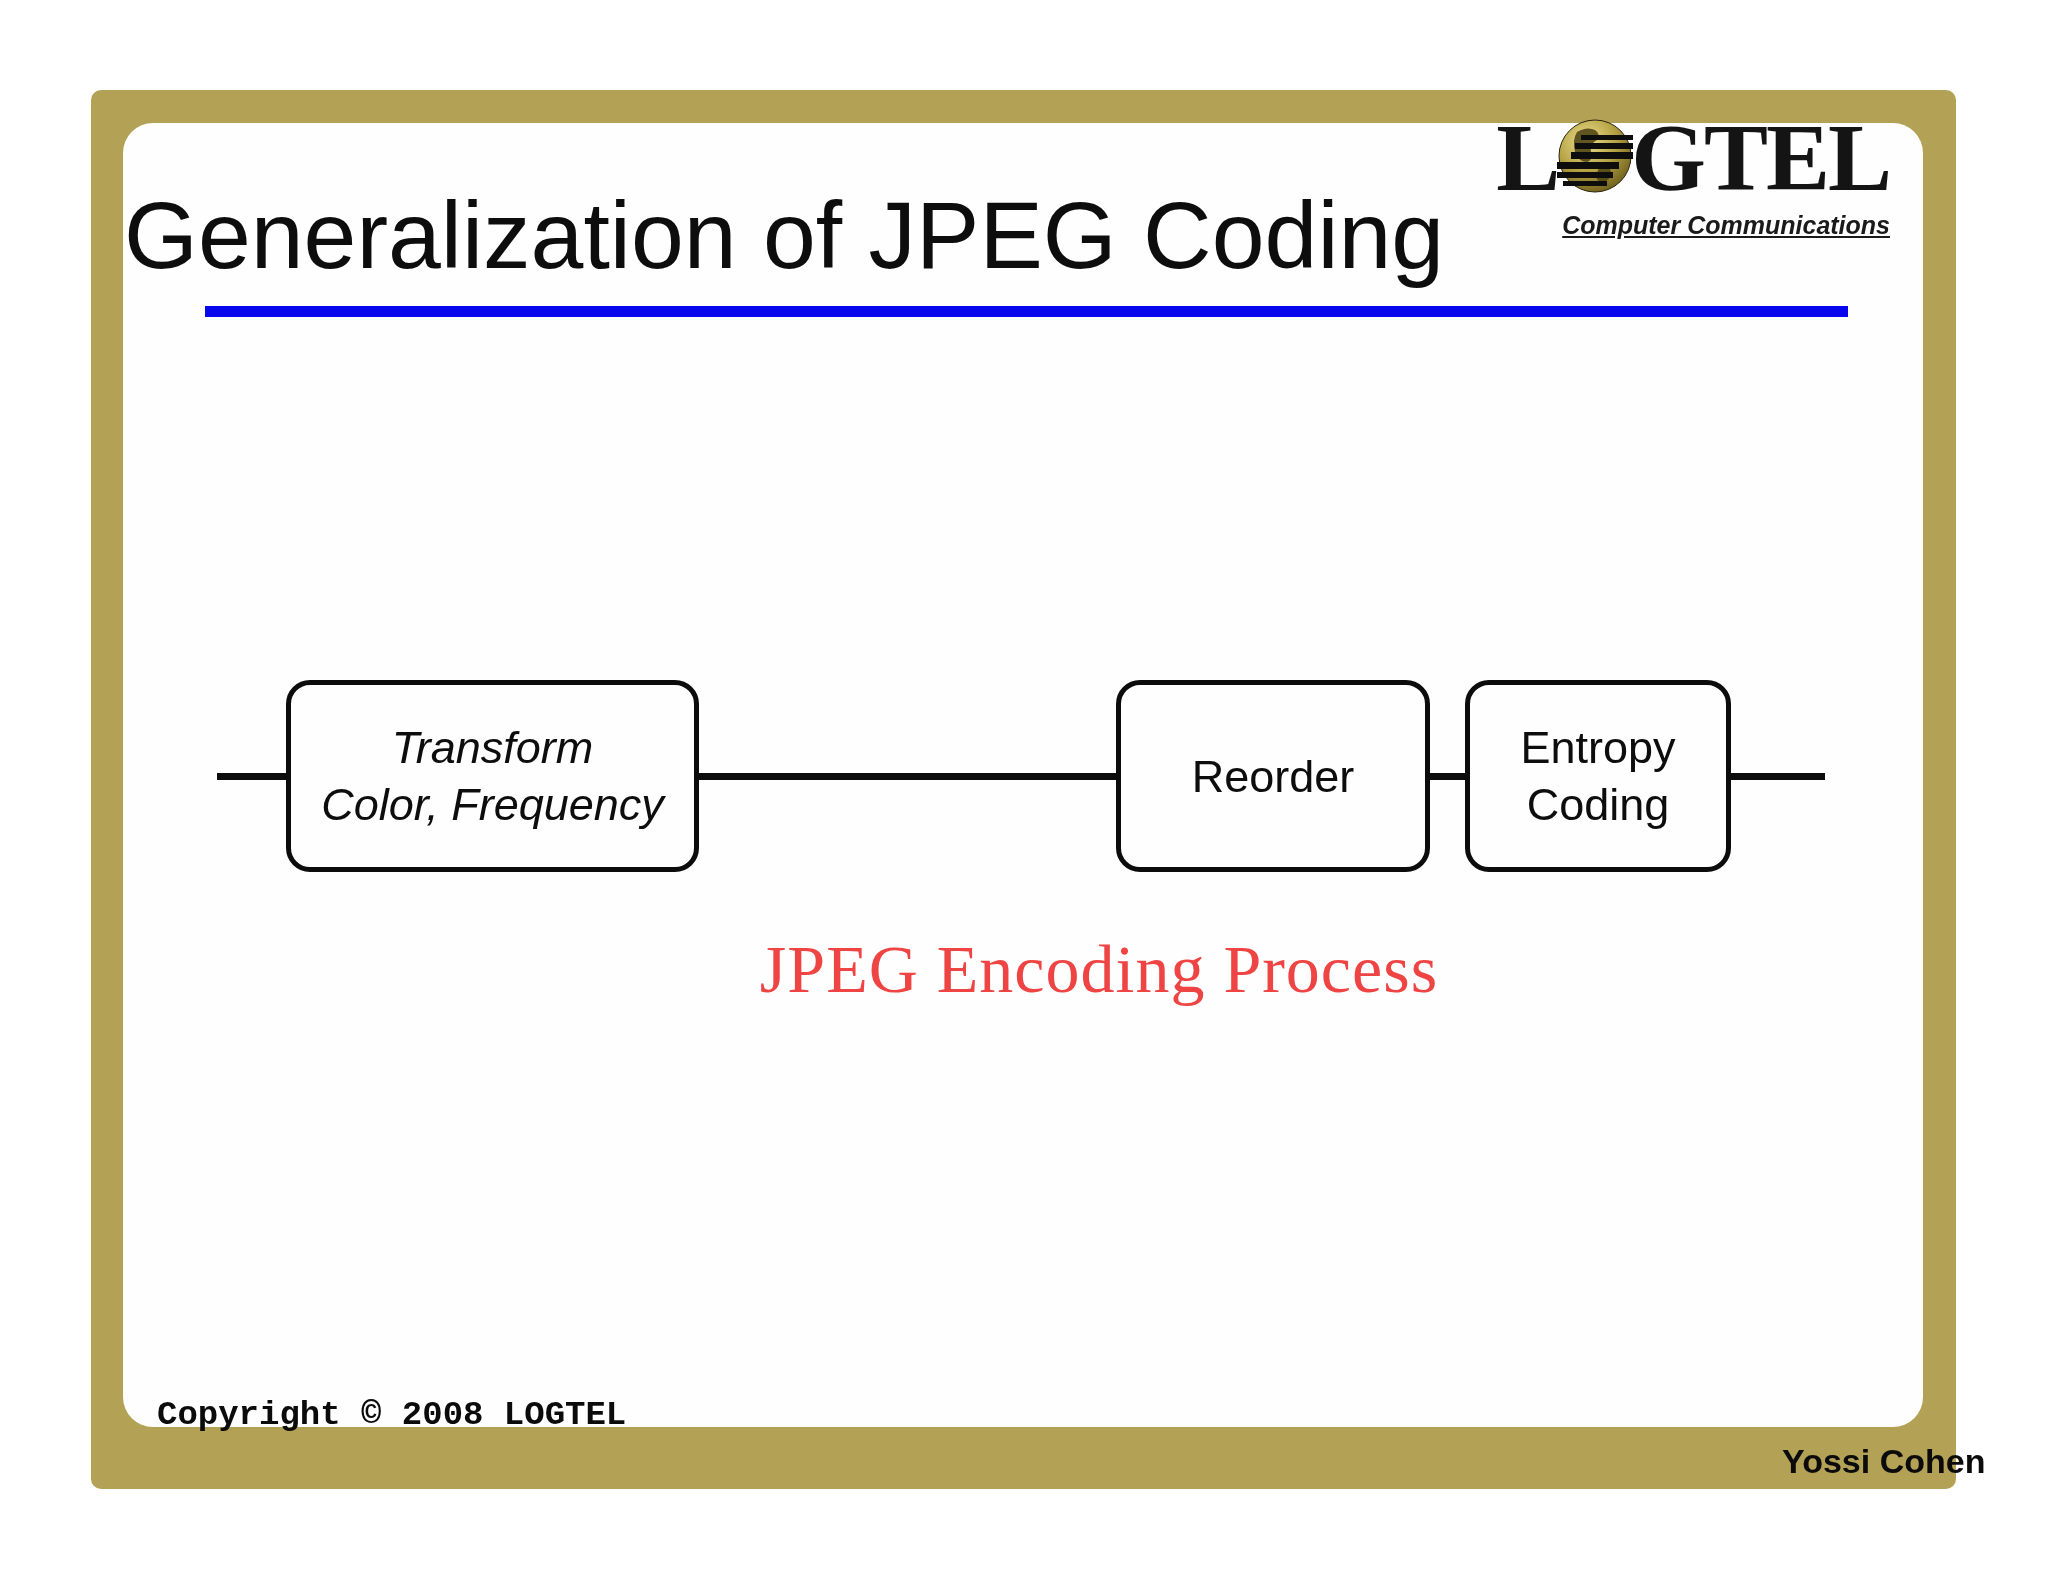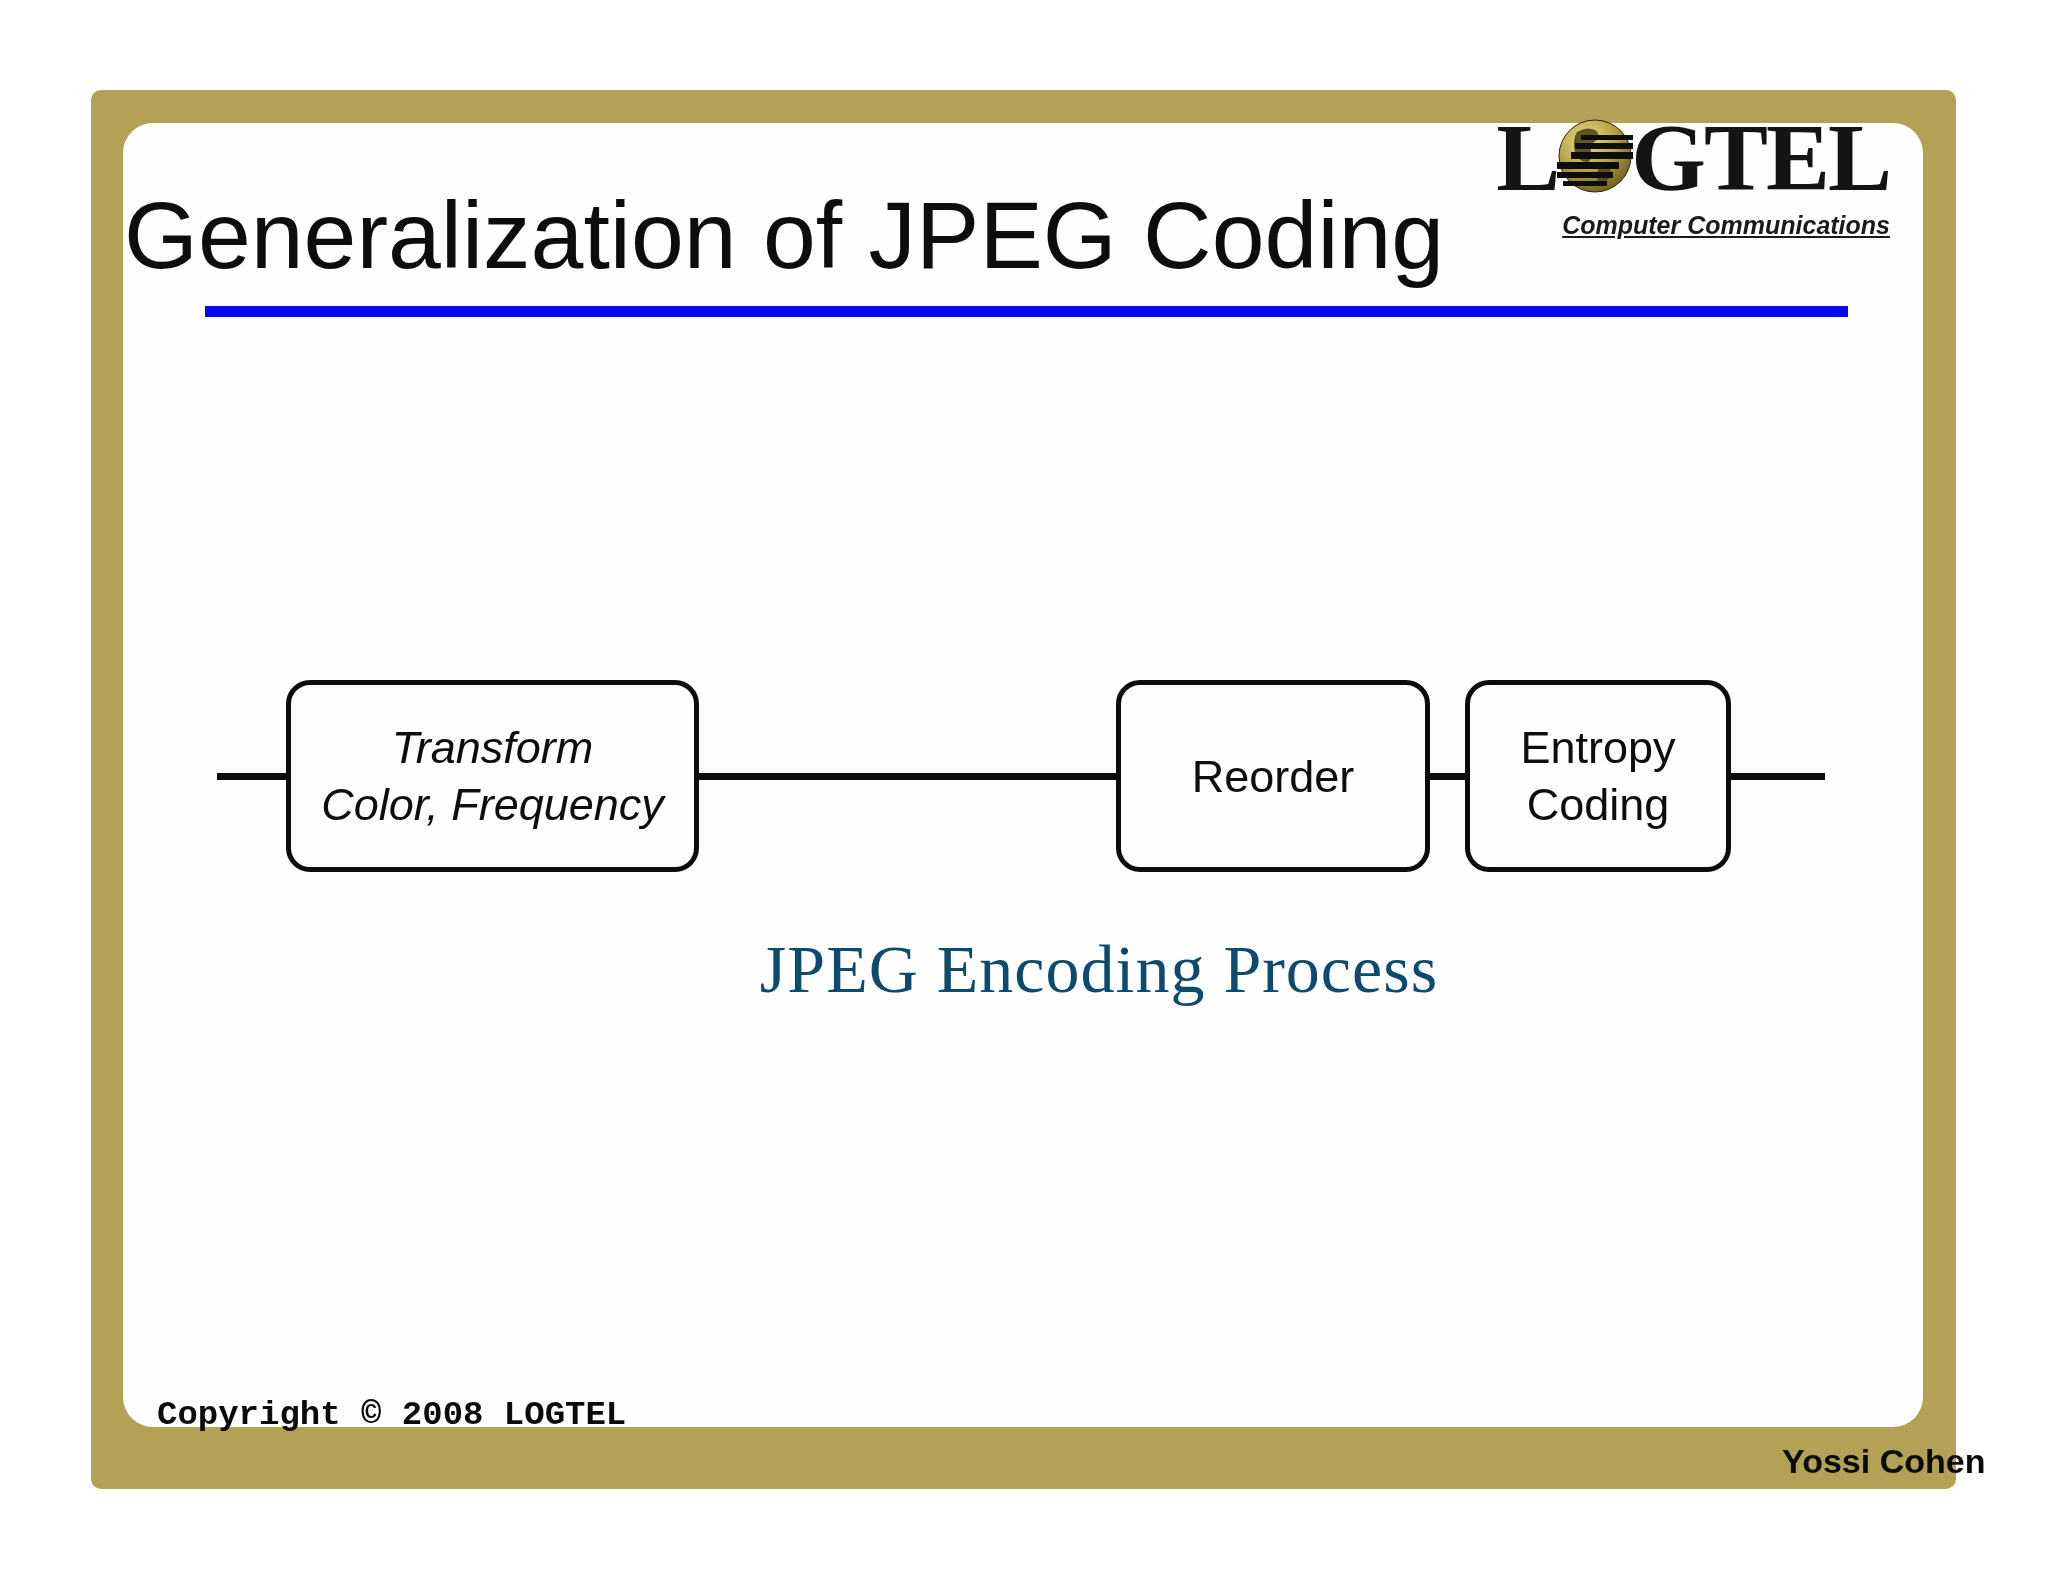--- a/index.html
+++ b/index.html
@@ -49,21 +49,21 @@
   }
   .flow-box .box-line{white-space:nowrap;}
   .flow-box .box-line:empty{display:none;}
   .box-1{left:286px;width:413px;font-style:italic;}
   .box-2{left:768px;width:256px;}
   .box-3{left:1116px;width:314px;}
   .box-4{left:1441px;width:266px;margin-left:24px;}
   .diagram-caption{
     position:absolute;left:666px;top:928px;width:866px;text-align:center;
     font-family:"Liberation Serif",serif;font-size:68px;line-height:82px;
-    color:#0c4a6e;letter-spacing:1px;white-space:nowrap;
+    color:#ef4444;letter-spacing:1px;white-space:nowrap;
   }
   .footer-left{
     position:absolute;left:157px;top:1396px;
     font-size:34px;font-weight:bold;color:#0b0b0b;white-space:nowrap;font-family:Liberation Mono, monospace;
   }
   .footer-right{
     position:absolute;left:1762px;top:1442px;
     font-size:34px;font-weight:bold;color:#0b0b0b;white-space:nowrap;margin-left:20px;
   }
 </style>

